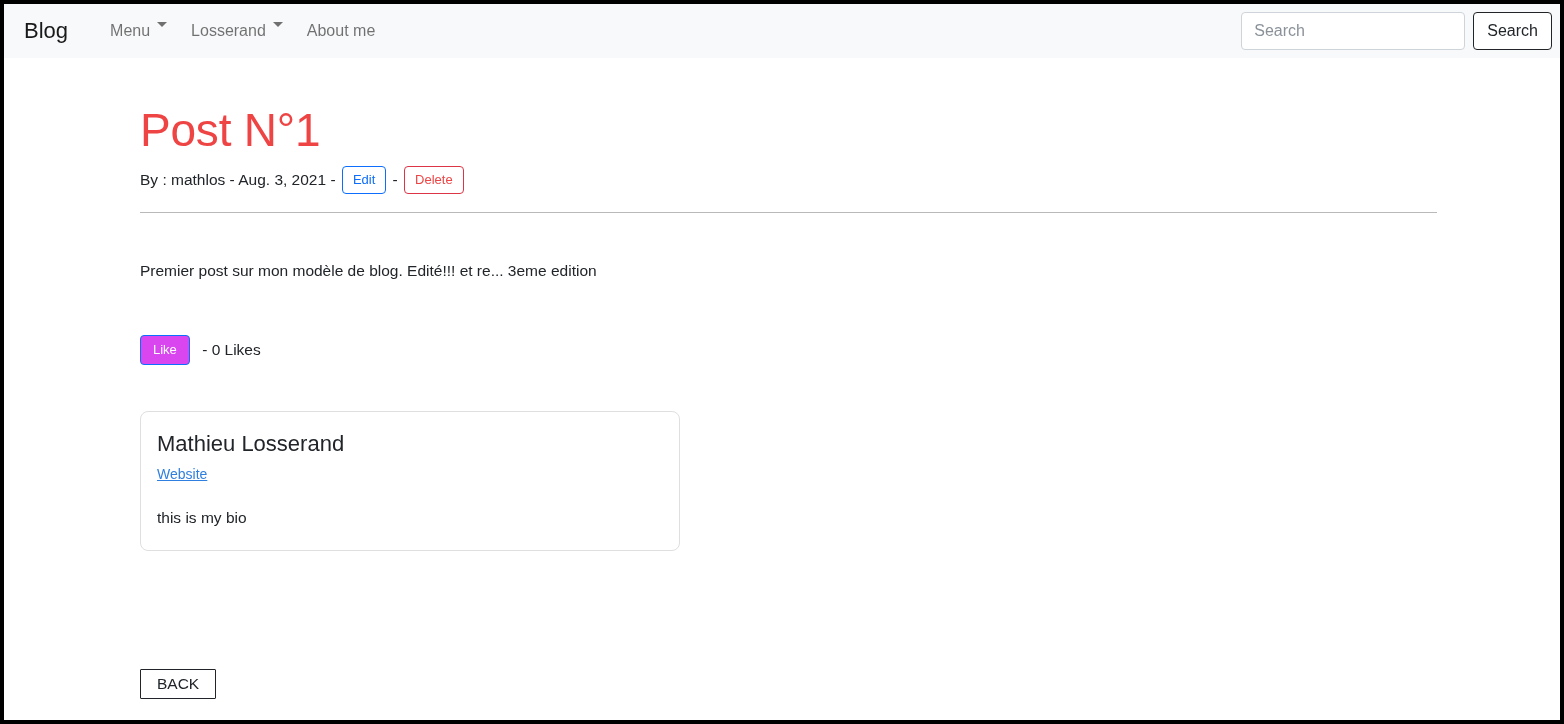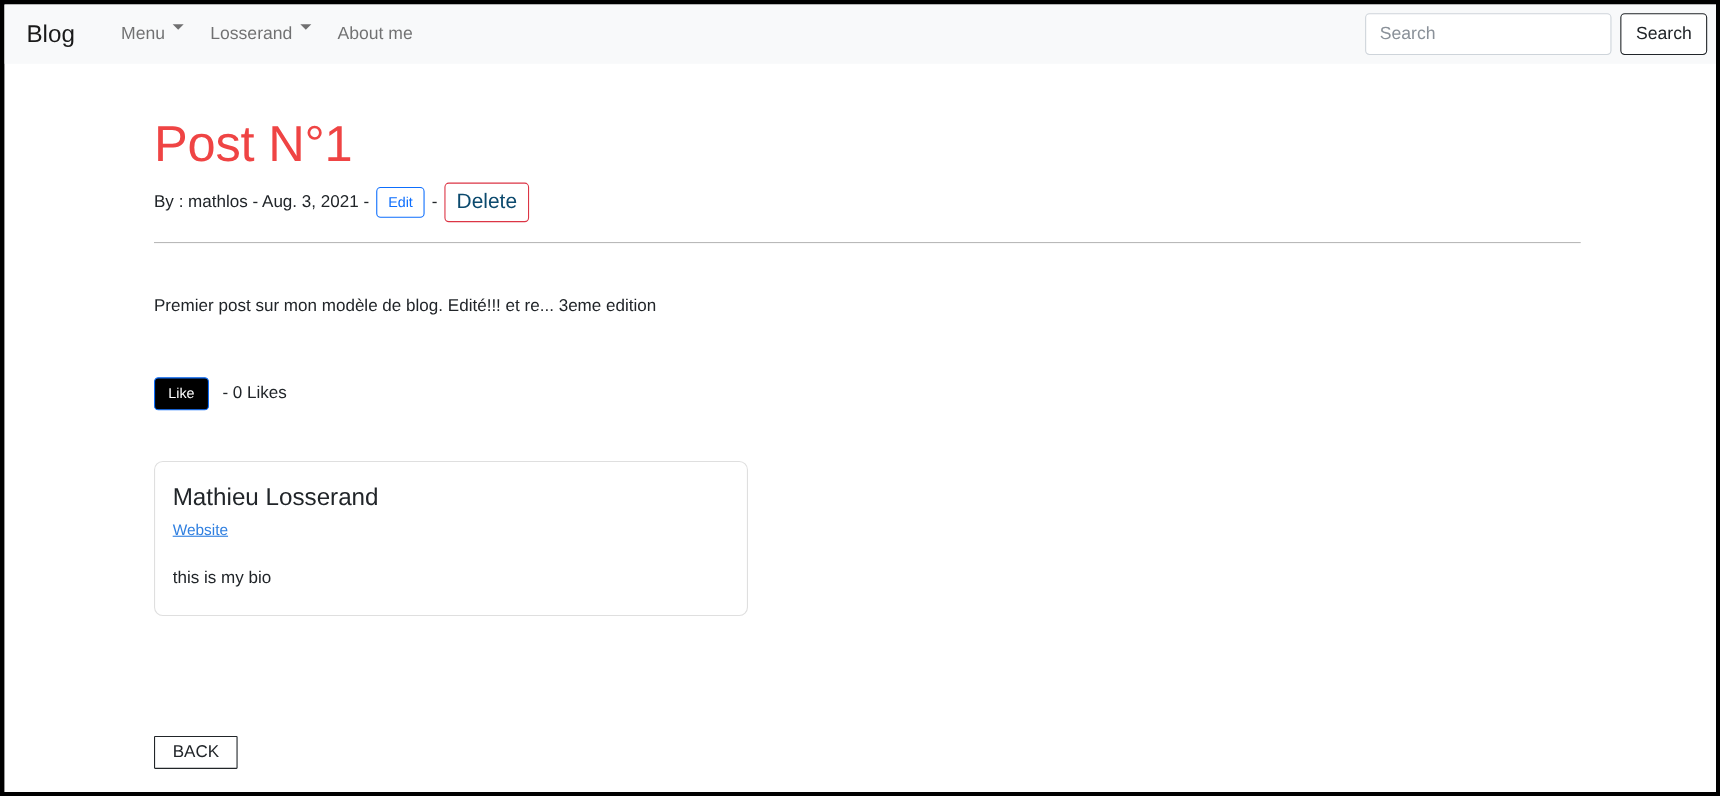--- a/index.html
+++ b/index.html
@@ -144,23 +144,23 @@
     color: #0d6efd;
     background: transparent;
     border: 1px solid #0d6efd;
     border-radius: 4px;
     padding: 4px 10px;
     margin: 0 2px;
     cursor: pointer;
     line-height: 1.4;
   }
   .btn-delete {
-    font-size: 19px;
-    font-family: "Liberation Sans", sans-serif;
-    color: #0c4a6e;
+    font-size: 13px;
+    font-family: "Liberation Sans", sans-serif;
+    color: #ef4444;
     background: transparent;
     border: 1px solid #dc3545;
     border-radius: 4px;
     padding: 4px 10px;
     margin: 0 2px;
     cursor: pointer;
     line-height: 1.4;
   }
 
   .divider {
@@ -181,21 +181,21 @@
     display: flex;
     align-items: center;
     margin-top: 51px;
     font-size: 15.5px;
     color: #212529;
   }
   .btn-like {
     font-size: 13px;
     font-family: "Liberation Sans", sans-serif;
     color: #ffffff;
-    background: #000000;
+    background: #d946ef;
     border: 1px solid #0d6efd;
     border-radius: 4px;
     padding: 5px 12px;
     cursor: pointer;
     line-height: 1.4;
   }
   .like-count { margin-left: 8px; white-space: pre; }
 
   
   .author-card {

